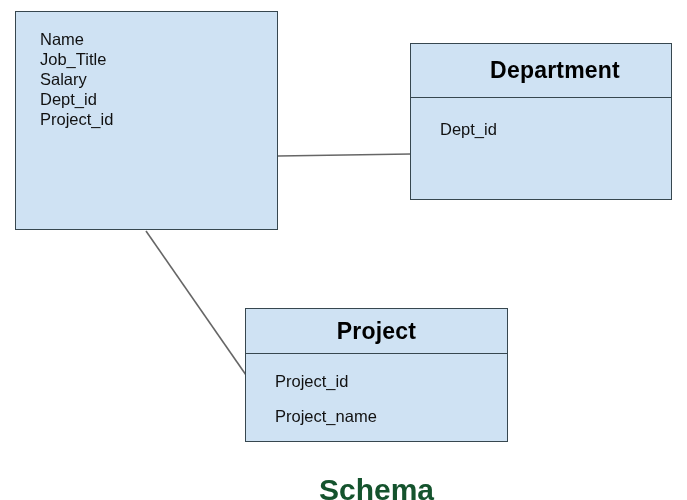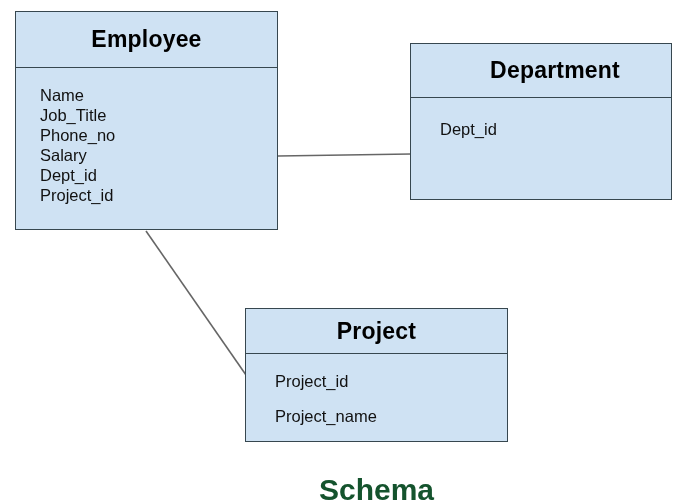--- a/index.html
+++ b/index.html
@@ -61,25 +61,23 @@
 <body>
 
 <div class="canvas">
 
   <svg class="connectors" width="687" height="500" viewBox="0 0 687 500" xmlns="http://www.w3.org/2000/svg">
     <line x1="278" y1="156" x2="411" y2="154"></line>
     <line x1="146" y1="231" x2="246" y2="375"></line>
   </svg>
 
   <div class="entity" style="left:15px;top:11px;width:263px;height:219px;">
-    <div class="entity-header" style="height:56px;">Employee</div>
     <div class="entity-body tight">
       <div class="attr">Name</div>
       <div class="attr">Job_Title</div>
-      <div class="attr">Phone_no</div>
       <div class="attr">Salary</div>
       <div class="attr">Dept_id</div>
       <div class="attr">Project_id</div>
     </div>
   </div>
 
   <div class="entity" style="left:410px;top:43px;width:262px;height:157px;">
     <div class="entity-header" style="height:54px;padding-left:28px;">Department</div>
     <div class="entity-body loose">
       <div class="attr">Dept_id</div>

